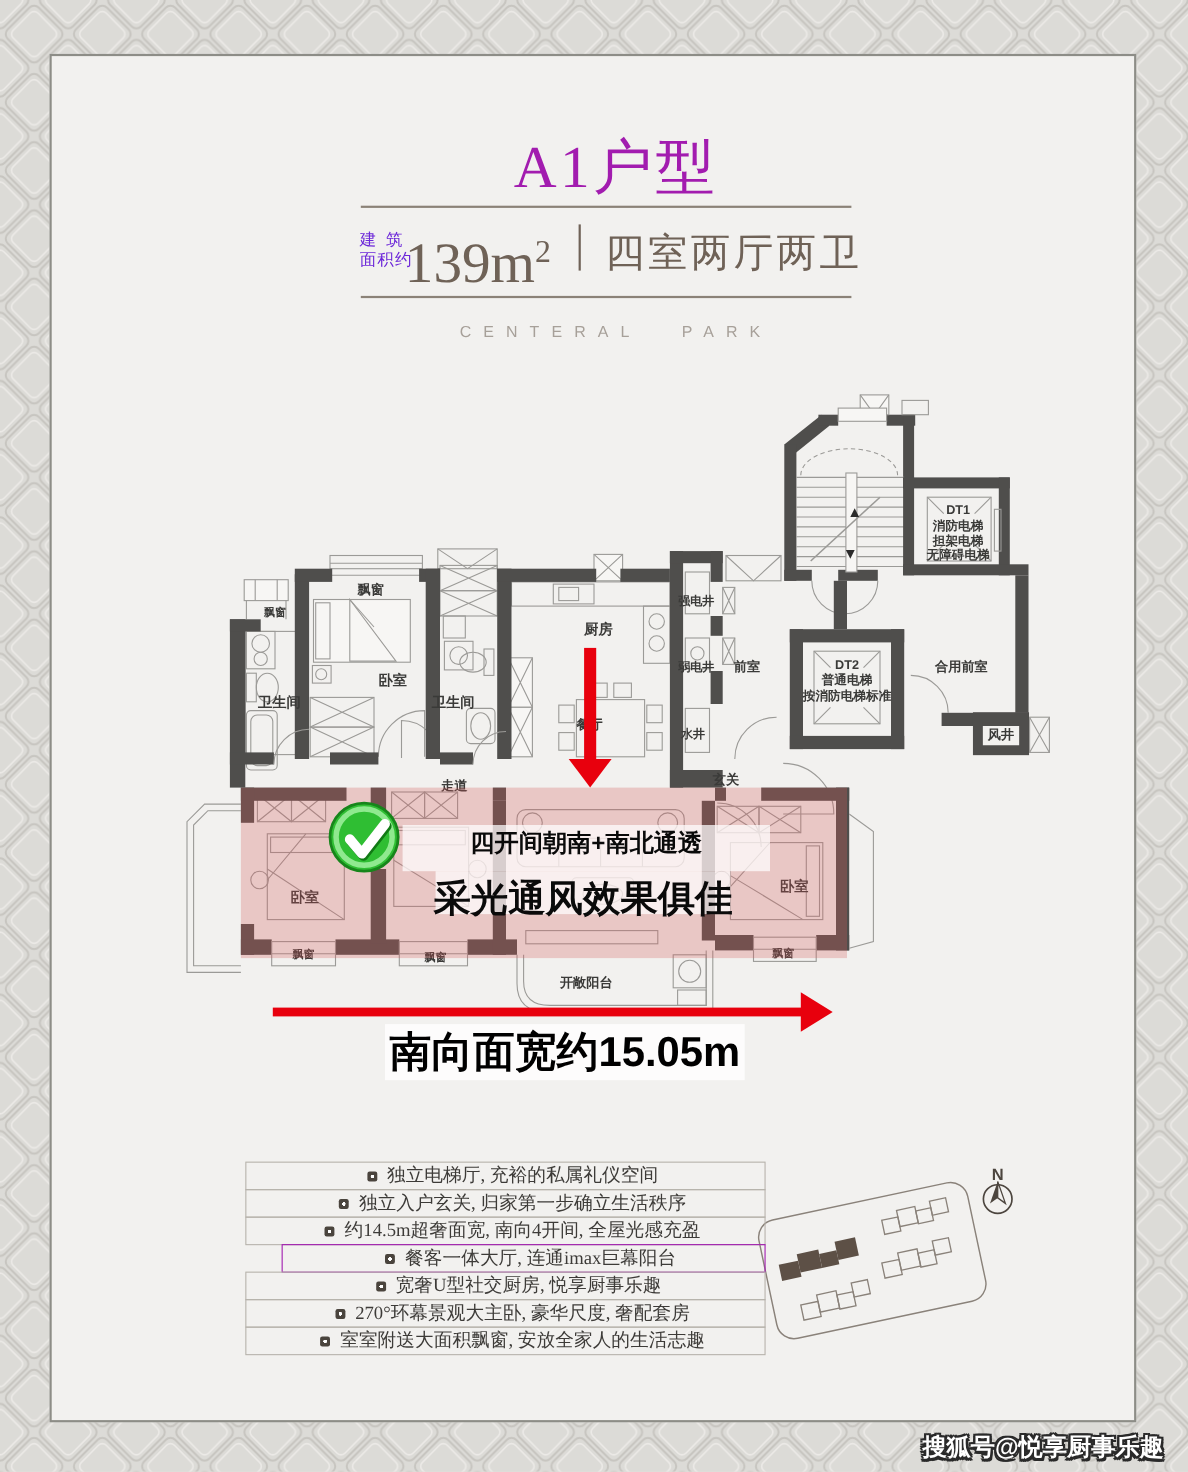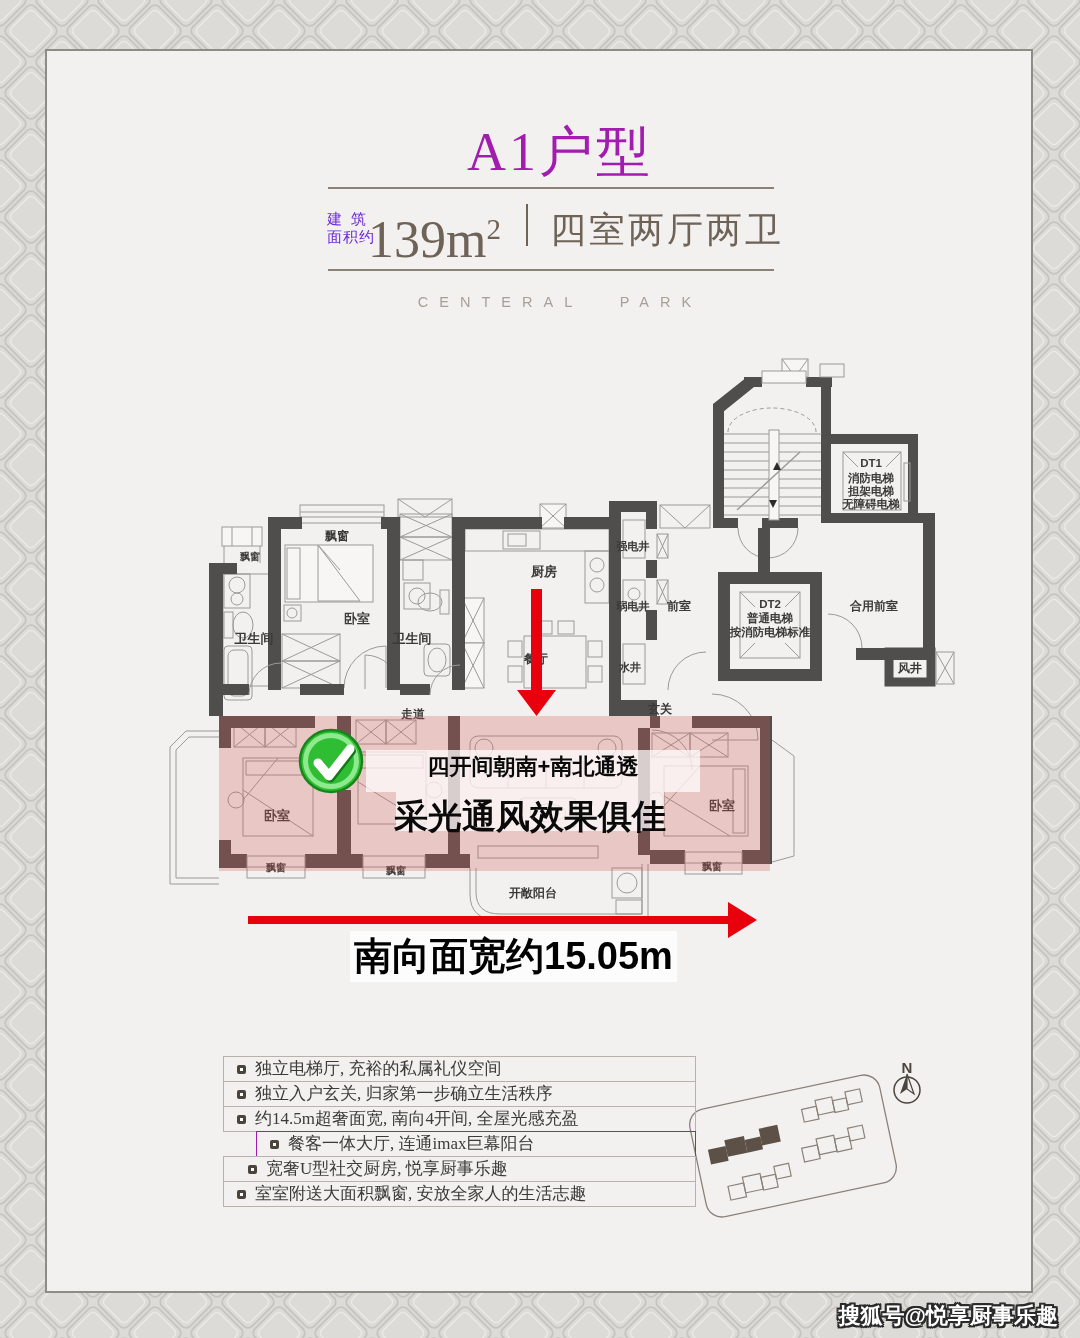--- a/index.html
+++ b/index.html
@@ -564,29 +564,30 @@
 </g>
 </g>
 </svg>
 
 <div class="abs" style="left:333px;top:752px;width:400px;text-align:center;font-size:22px;font-weight:bold;color:#0a0a0a;">四开间朝南+南北通透</div>
 
 <div class="abs" style="left:330px;top:794px;width:400px;text-align:center;font-size:34px;font-weight:bold;color:#0a0a0a;">采光通风效果俱佳</div>
 
 <div class="abs" style="left:350px;top:931px;white-space:nowrap;font-size:38px;font-weight:bold;color:#000;background:rgba(255,255,255,0.8);padding:0 4px;">南向面宽约15.05m</div>
 
-<div class="abs serif" style="left:223px;top:1056px;width:473px;font-size:17px;color:#3d3b38;">
+<div class="abs serif" style="left:223px;top:1056px;width:473px;font-size:17px;color:#3d3b38;text-align:center;">
 
   <div style="border:1px solid #b7b3ac;height:24px;line-height:24px;padding-left:13px;"><span style="display:inline-block;width:9px;height:9px;border-radius:2px;margin-right:9px;background:radial-gradient(circle at 4.5px 4.5px,#ffffff 0 1.6px,#4a443d 1.7px);"></span>独立电梯厅, 充裕的私属礼仪空间</div>
 
   <div style="border:1px solid #b7b3ac;height:24px;line-height:24px;padding-left:13px;margin-top:-1px;"><span style="display:inline-block;width:9px;height:9px;border-radius:2px;margin-right:9px;background:radial-gradient(circle at 4.5px 4.5px,#ffffff 0 1.6px,#4a443d 1.7px);"></span>独立入户玄关, 归家第一步确立生活秩序</div>
 
   <div style="border:1px solid #b7b3ac;height:24px;line-height:24px;padding-left:13px;margin-top:-1px;"><span style="display:inline-block;width:9px;height:9px;border-radius:2px;margin-right:9px;background:radial-gradient(circle at 4.5px 4.5px,#ffffff 0 1.6px,#4a443d 1.7px);"></span>约14.5m超奢面宽, 南向4开间, 全屋光感充盈</div>
 
   <div style="border:1px solid #a21caf;height:24px;line-height:24px;padding-left:13px;margin-top:-1px;margin-left:33px;"><span style="display:inline-block;width:9px;height:9px;border-radius:2px;margin-right:9px;background:radial-gradient(circle at 4.5px 4.5px,#ffffff 0 1.6px,#4a443d 1.7px);"></span>餐客一体大厅, 连通imax巨幕阳台</div>
 
   <div style="border:1px solid #b7b3ac;height:24px;line-height:24px;padding-left:24px;margin-top:-1px;"><span style="display:inline-block;width:9px;height:9px;border-radius:2px;margin-right:9px;background:radial-gradient(circle at 4.5px 4.5px,#ffffff 0 1.6px,#4a443d 1.7px);"></span>宽奢U型社交厨房, 悦享厨事乐趣</div>
 
+  <div style="border:1px solid #b7b3ac;height:24px;line-height:24px;padding-left:13px;margin-top:-1px;"><span style="display:inline-block;width:9px;height:9px;border-radius:2px;margin-right:9px;background:radial-gradient(circle at 4.5px 4.5px,#ffffff 0 1.6px,#4a443d 1.7px);"></span>270°环幕景观大主卧, 豪华尺度, 奢配套房</div>
 
   <div style="border:1px solid #b7b3ac;height:24px;line-height:24px;padding-left:13px;margin-top:-1px;"><span style="display:inline-block;width:9px;height:9px;border-radius:2px;margin-right:9px;background:radial-gradient(circle at 4.5px 4.5px,#ffffff 0 1.6px,#4a443d 1.7px);"></span>室室附送大面积飘窗, 安放全家人的生活志趣</div>
 </div>
 
 <div class="abs" style="right:22px;top:1301px;white-space:nowrap;font-size:22px;font-weight:bold;color:#ffffff;letter-spacing:0px;text-shadow:-2px 0 0 #2a2a2a,2px 0 0 #2a2a2a,0 -2px 0 #2a2a2a,0 2px 0 #2a2a2a,2px 2px 0 #2a2a2a,-2px -2px 0 #2a2a2a,2px -2px 0 #2a2a2a,-2px 2px 0 #2a2a2a;">搜狐号@悦享厨事乐趣</div>
 
 </body></html>

